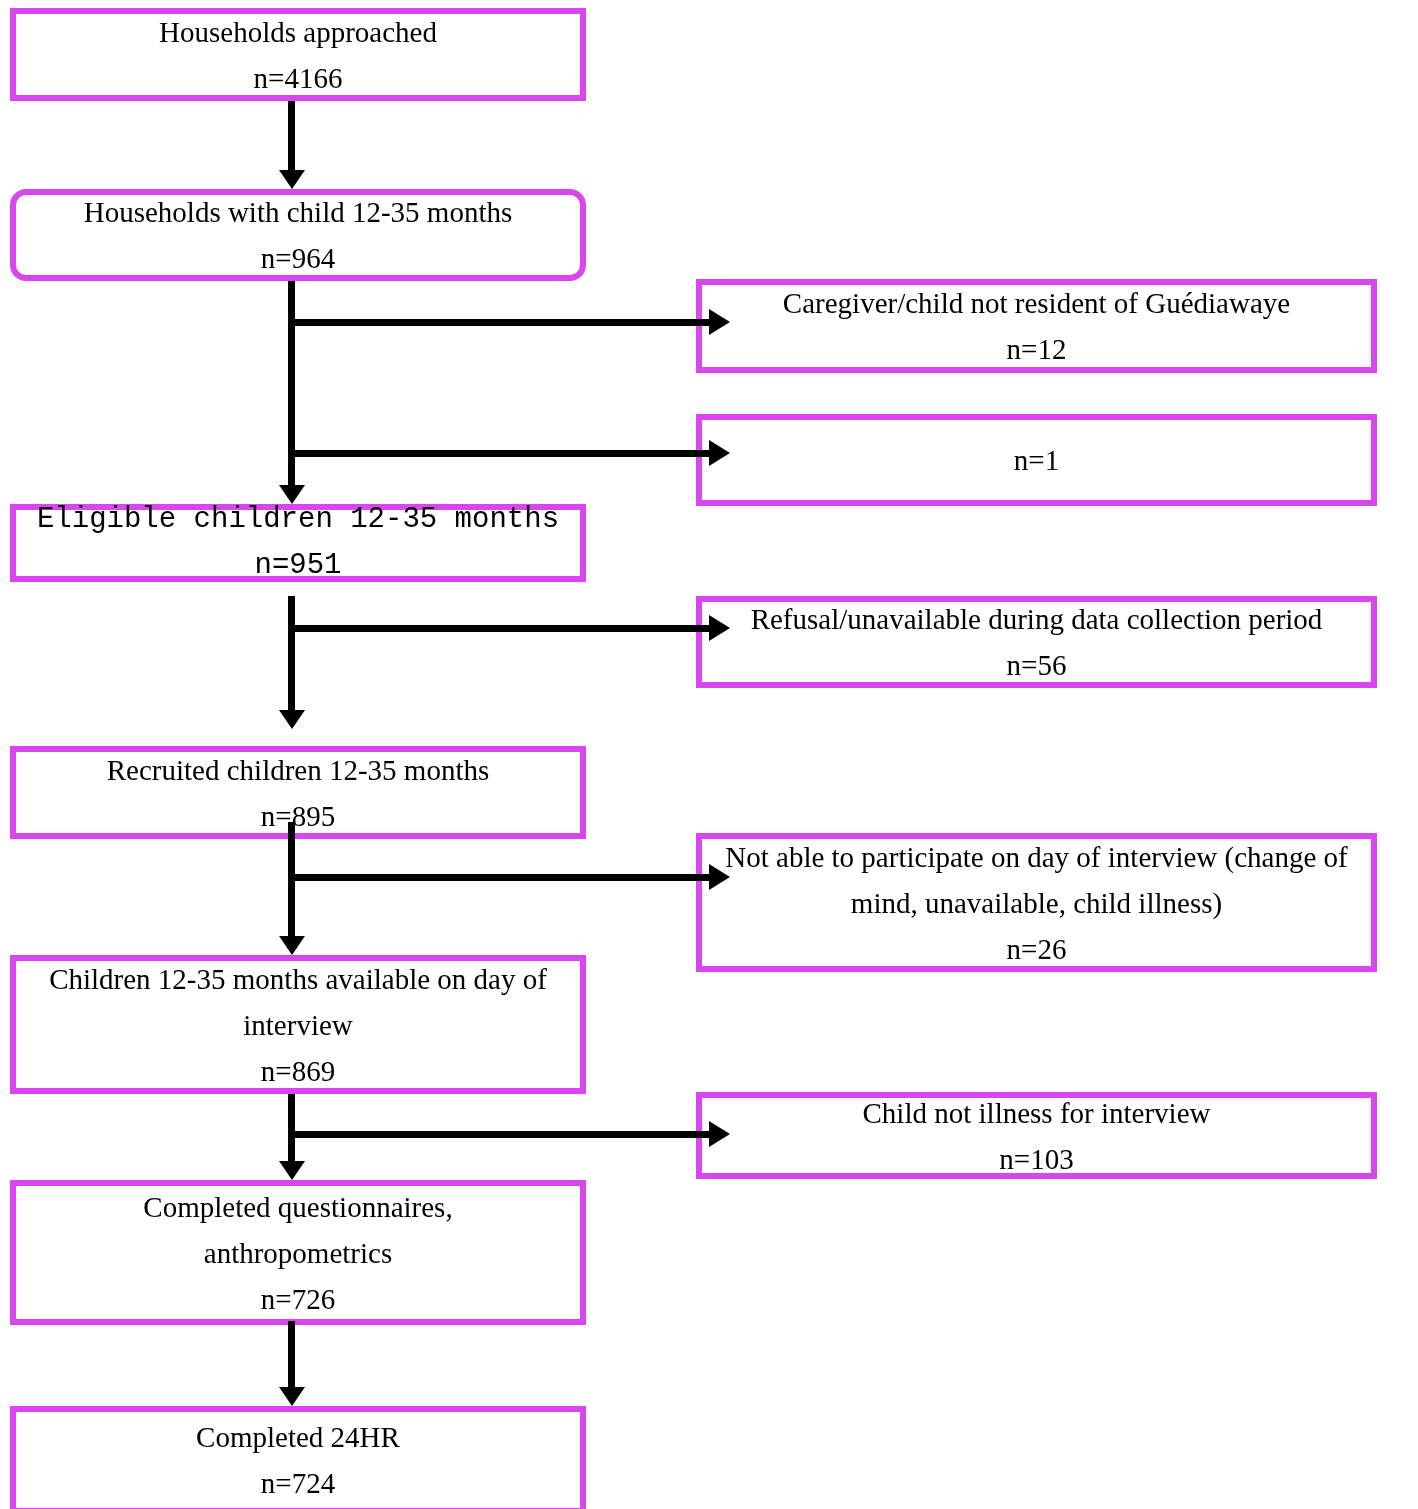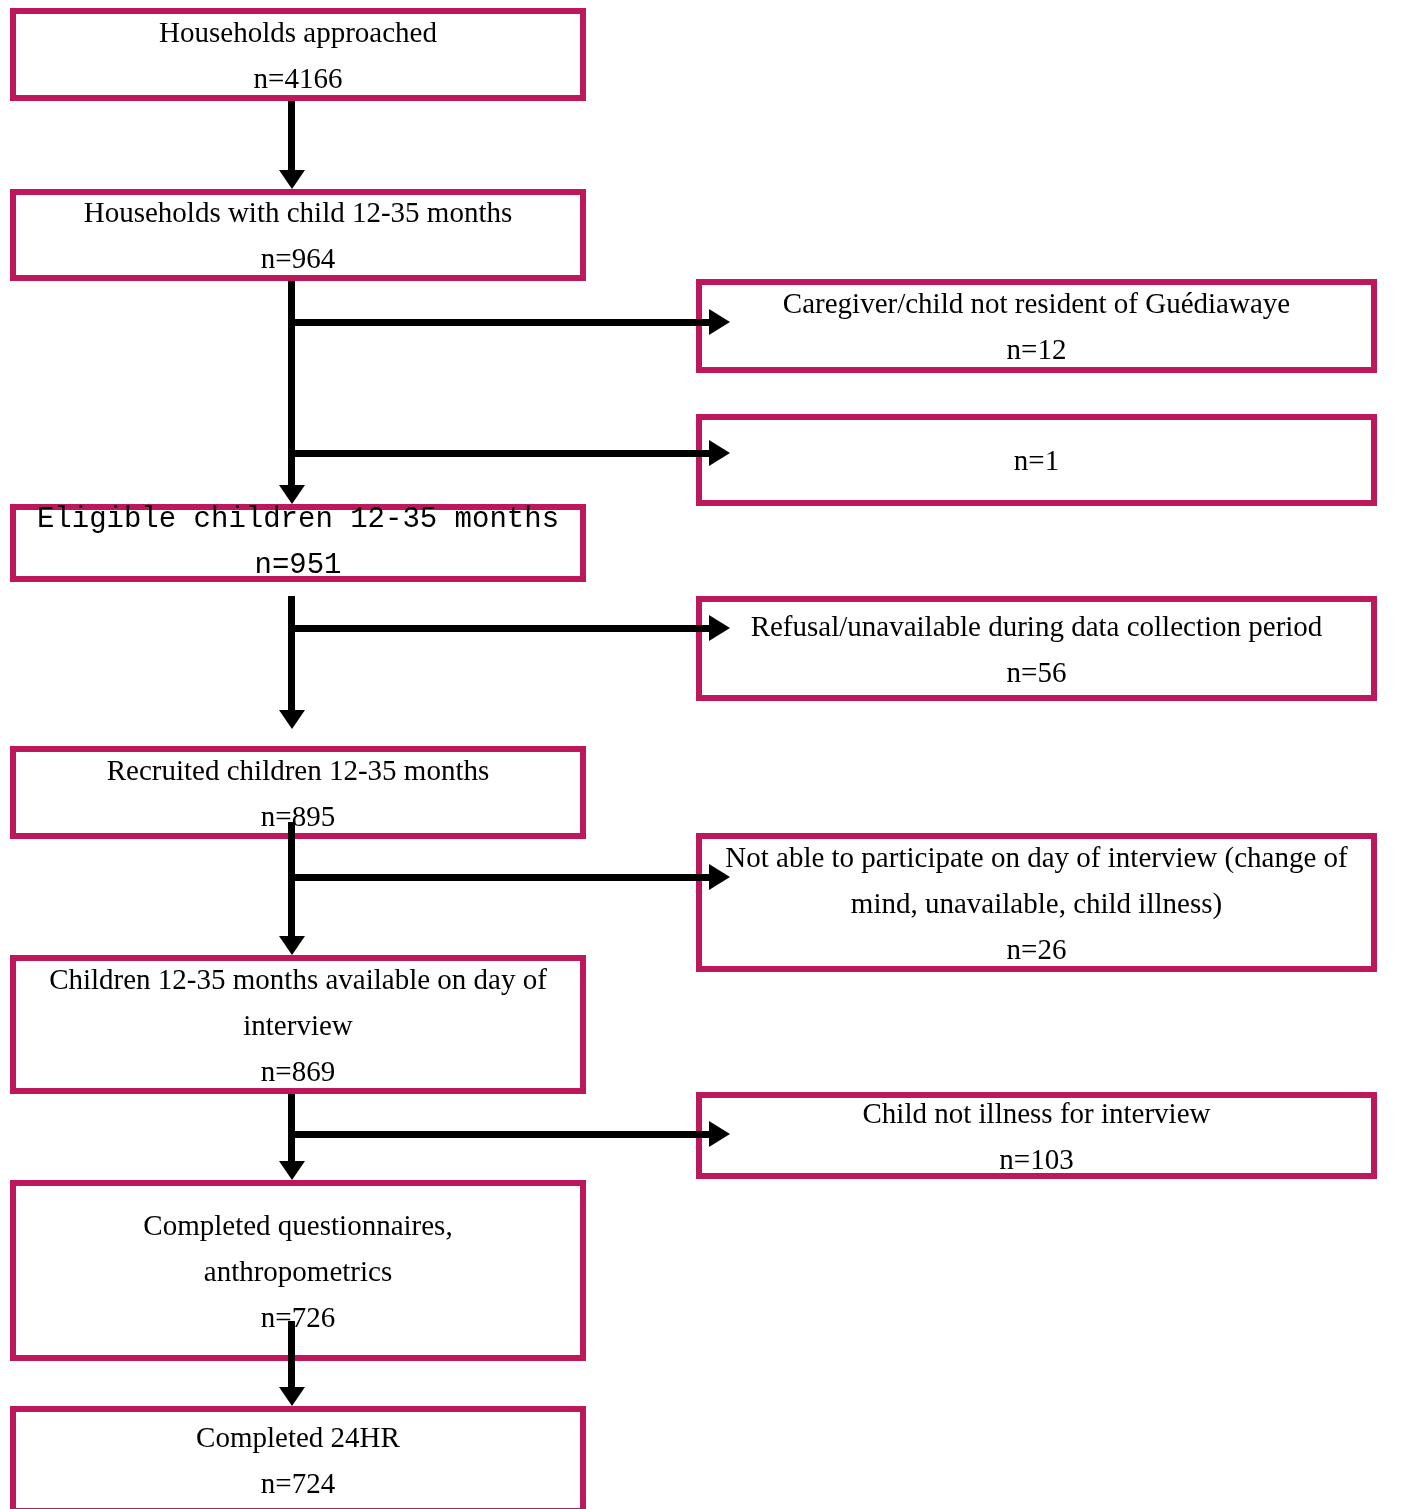--- a/index.html
+++ b/index.html
@@ -7,21 +7,21 @@
   .stage {
     position: relative;
     width: 1418px;
     height: 1509px;
     background: #ffffff;
     font-family: "Liberation Serif", serif;
     color: #000000;
   }
   .box {
     position: absolute;
-    border: 6px solid #be185d;
+    border: 6px solid #d946ef;
     background: #ffffff;
     display: flex;
     flex-direction: column;
     justify-content: center;
     align-items: center;
     text-align: center;
     font-size: 29px;
     line-height: 46px;
     padding: 0 4px;
   }
@@ -60,60 +60,60 @@
 </head>
 <body>
 
 <div class="stage">
 
   <div class="box left" style="top:8px; height:93px;">
     <div>Households approached</div>
     <div>n=4166</div>
   </div>
 
-  <div class="box left" style="top:189px; height:92px;">
+  <div class="box left" style="top:189px; height:92px;border-radius:16px;">
     <div>Households with child 12-35 months</div>
     <div>n=964</div>
   </div>
 
   <div class="box left" style="top:504px; height:78px;font-family:Liberation Mono, monospace;">
     <div>Eligible children 12-35 months</div>
     <div>n=951</div>
   </div>
 
   <div class="box left" style="top:729px; height:93px;margin-top:17px;">
     <div>Recruited children 12-35 months</div>
     <div>n=895</div>
   </div>
 
   <div class="box left" style="top:955px; height:139px;">
     <div>Children 12-35 months available on day of interview</div>
     <div>n=869</div>
   </div>
 
-  <div class="box left" style="top:1180px; height:181px;justify-content:center;">
+  <div class="box left" style="top:1180px; height:145px;justify-content:center;">
     <div style="max-width:430px;">Completed questionnaires, anthropometrics</div>
     <div>n=726</div>
   </div>
 
   <div class="box left" style="top:1406px; height:108px;">
     <div>Completed 24HR</div>
     <div>n=724</div>
   </div>
 
   <div class="box right" style="top:279px; height:94px;">
     <div>Caregiver/child not resident of Guédiawaye</div>
     <div>n=12</div>
   </div>
 
   <div class="box right" style="top:414px; height:92px;">
     <div>n=1</div>
   </div>
 
-  <div class="box right" style="top:596px; height:105px;">
+  <div class="box right" style="top:596px; height:92px;">
     <div>Refusal/unavailable during data collection period</div>
     <div>n=56</div>
   </div>
 
   <div class="box right" style="top:821px; height:139px;margin-top:12px;">
     <div>Not able to participate on day of interview (change of mind, unavailable, child illness)</div>
     <div>n=26</div>
   </div>
 
   <div class="box right" style="top:1092px; height:87px;">

